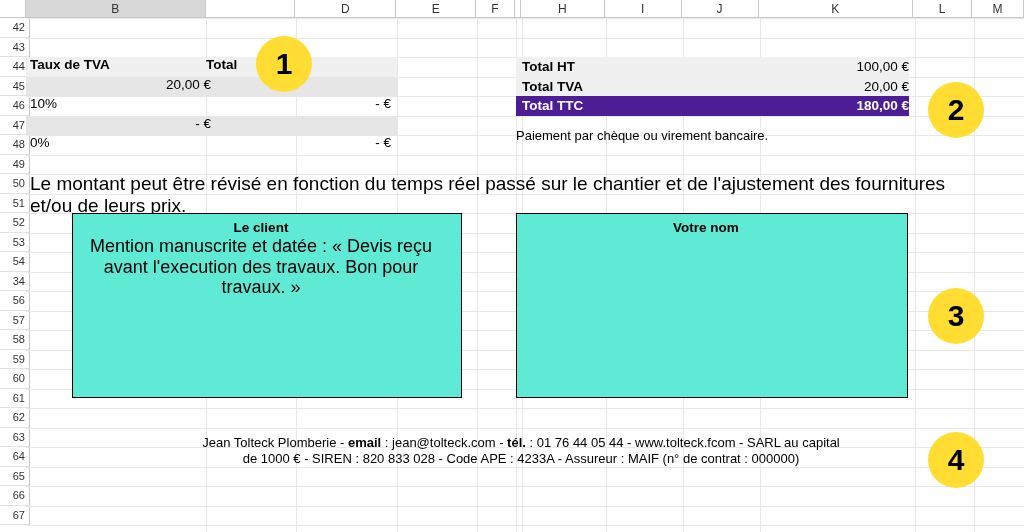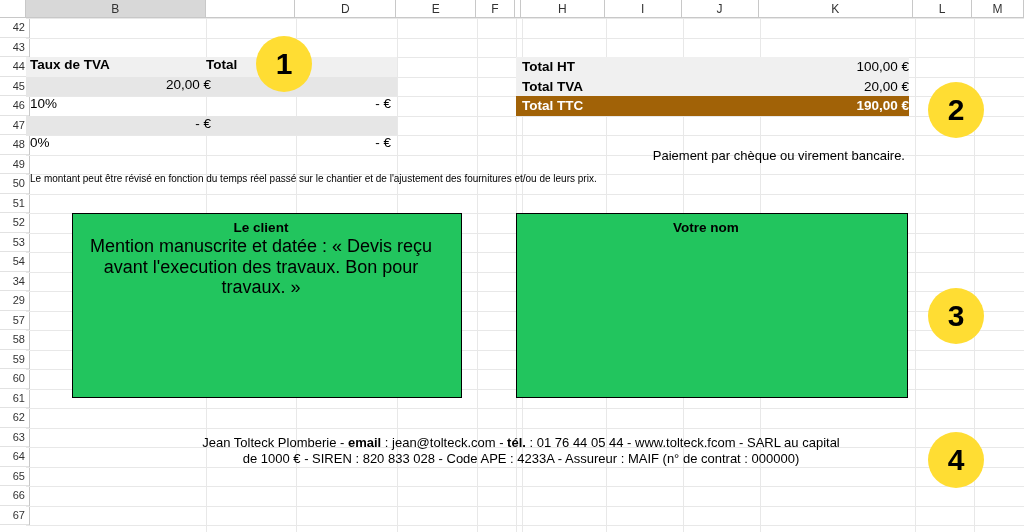--- a/index.html
+++ b/index.html
@@ -66,32 +66,32 @@
   .tva-row { display:flex; height:19.5px; align-items:flex-start; }
   .tva-row.hdr { background:#f0f0f0; font-weight:bold; }
   .tva-row.alt { background:#e6e6e6; }
   .tva-row .rate { width: 180px; padding-left:4px; }
   .tva-row .tlabel { width: 90px; text-align:left; }
   .tva-row .amount { width: 101px; text-align:right; padding-right:6px; }
 
   
   .totals { position: absolute; left: 490px; top: 39px; width: 393px; }
   .totals .trow { display:flex; height:19.5px; align-items:center; background:#f0f0f0; }
-  .totals .trow.ttc { background:#a16207; color:#fff; font-weight:bold; }
+  .totals .trow.ttc { background:#4c1d95; color:#fff; font-weight:bold; }
   .totals .trow .lbl { width: 220px; padding-left:6px; font-weight:bold; }
   .totals .trow .val { flex:1; text-align:right; }
-  .payment { position:absolute; left:490px; top:110px; width:393px; text-align:right; font-size:13px; padding-right:4px;margin-top:20px; }
-
-  .note { position:absolute; left:0; top:155px; width:940px; font-size:10px; padding-left:4px; }
+  .payment { position:absolute; left:490px; top:110px; width:393px; text-align:left; font-size:13px; padding-right:4px; }
+
+  .note { position:absolute; left:0; top:155px; width:940px; font-size:19px; padding-left:4px; }
 
   
   .sign-box {
     position:absolute;
     border:1.5px solid #000;
-    background:#22c55e;
+    background:#5eead4;
     text-align:center;
     padding:6px 22px 0 10px;
   }
   .sign-box .title { font-weight:bold; margin-bottom:1px;}
   .sign-box .sub { font-size:18px; line-height:1.15; }
   .sign-left { left:46px; top:195px; width:390px; height:185px; }
   .sign-right{ left:490px; top:195px; width:392px; height:185px; }
 
   .footer {
     position:absolute;
@@ -140,21 +140,21 @@
     <div>46</div>
     <div>47</div>
     <div>48</div>
     <div>49</div>
     <div>50</div>
     <div>51</div>
     <div>52</div>
     <div>53</div>
     <div>54</div>
     <div>34</div>
-    <div>29</div>
+    <div>56</div>
     <div>57</div>
     <div>58</div>
     <div>59</div>
     <div>60</div>
     <div>61</div>
     <div>62</div>
     <div>63</div>
     <div>64</div>
     <div>65</div>
     <div>66</div>
@@ -234,21 +234,21 @@
     <div class="trow">
       <div class="lbl">Total HT</div>
       <div class="val">100,00 €</div>
     </div>
     <div class="trow">
       <div class="lbl">Total TVA</div>
       <div class="val">20,00 €</div>
     </div>
     <div class="trow ttc">
       <div class="lbl">Total TTC</div>
-      <div class="val">190,00 €</div>
+      <div class="val">180,00 €</div>
     </div>
   </div>
 
   <div class="payment">Paiement par chèque ou virement bancaire.</div>
 
   <div class="note">Le montant peut être révisé en fonction du temps réel passé sur le chantier et de l'ajustement des fournitures et/ou de leurs prix.</div>
 
   <div class="sign-box sign-left">
     <div class="title">Le client</div>
     <div class="sub">Mention manuscrite et datée : « Devis reçu avant l'execution des travaux. Bon pour travaux. »</div>

